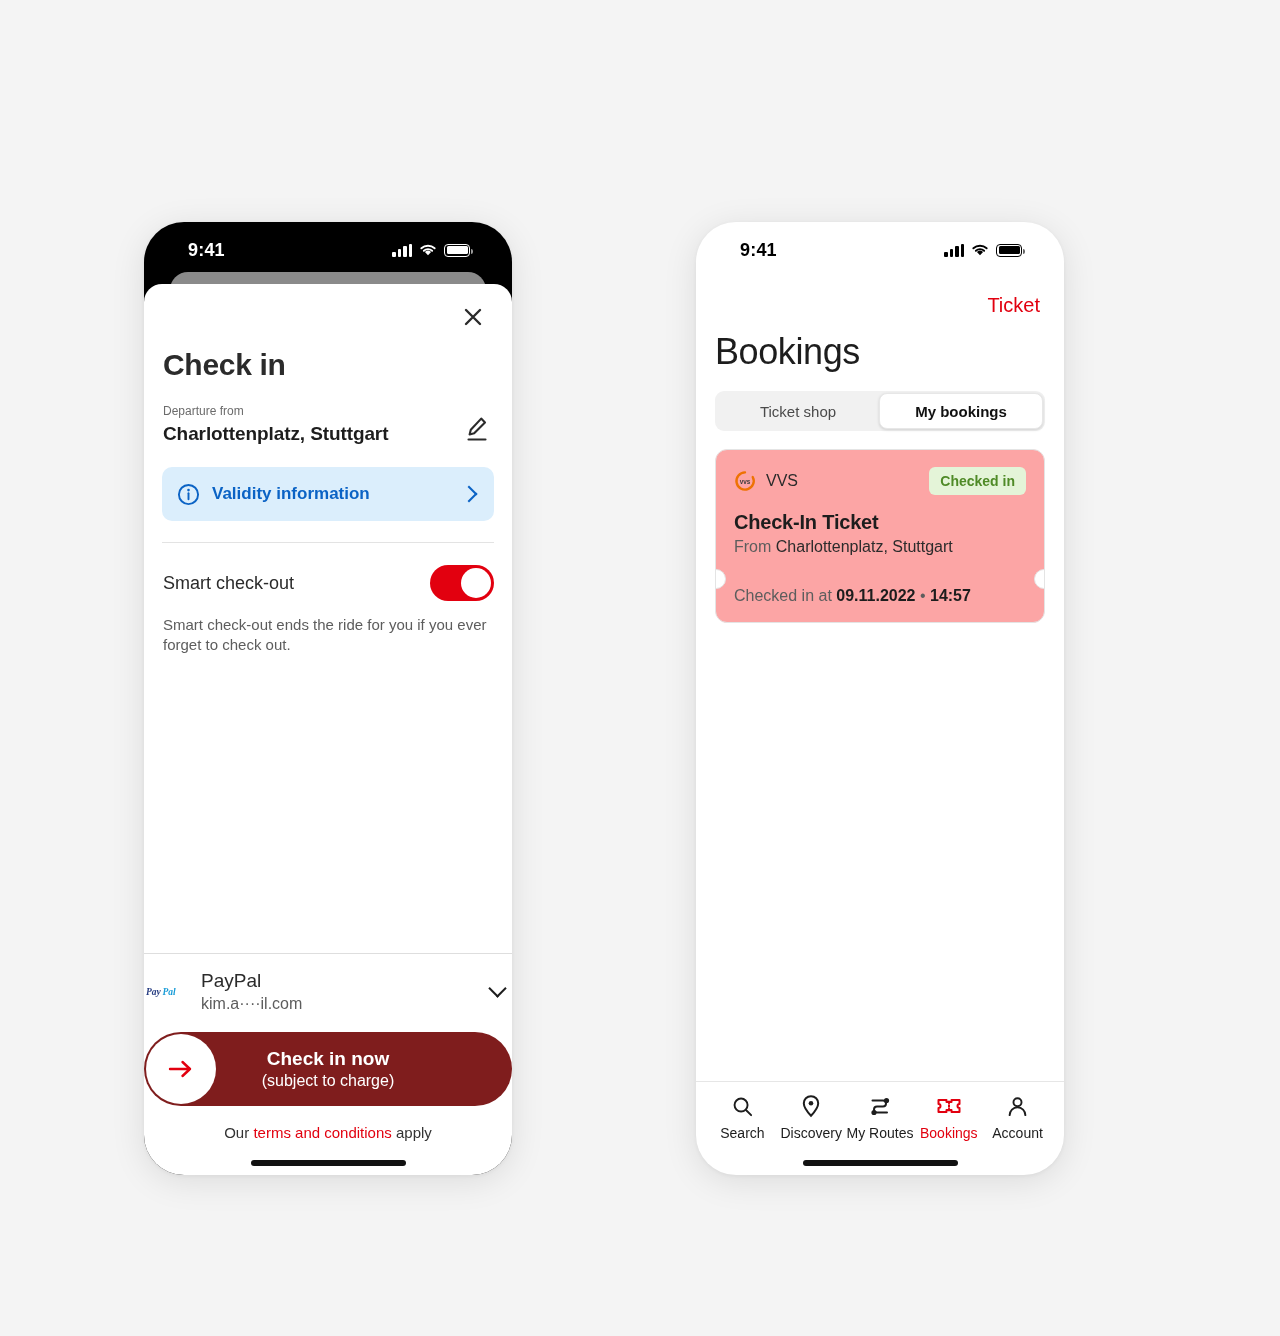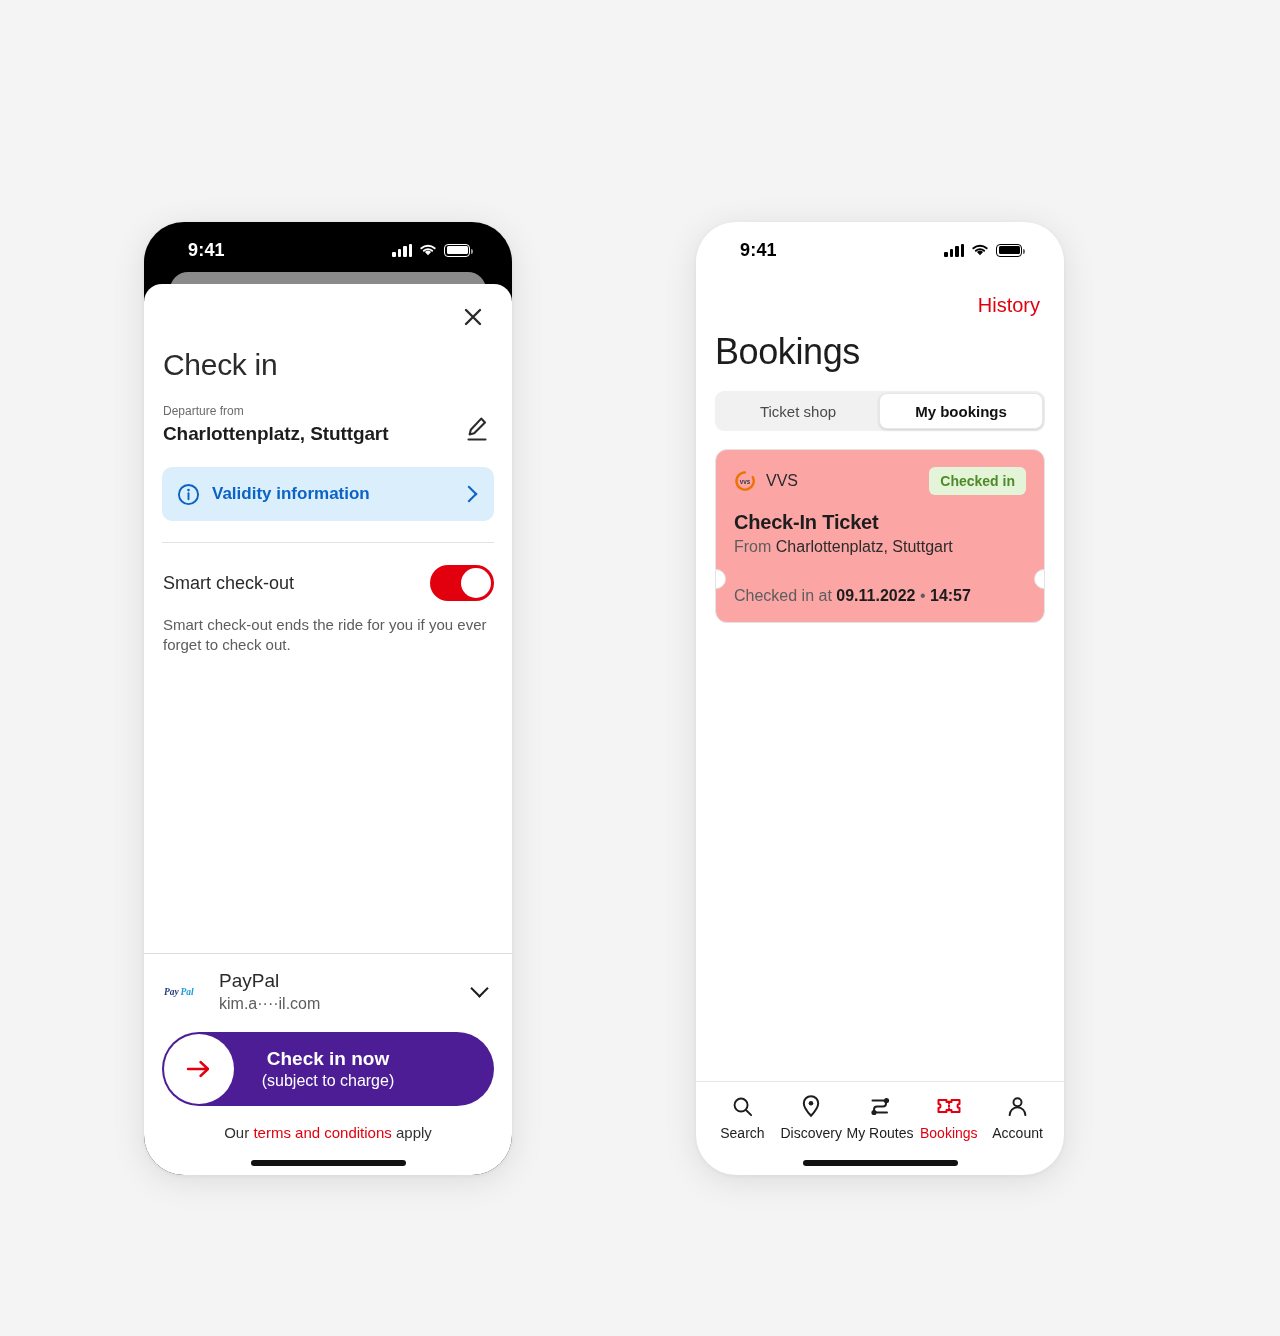--- a/index.html
+++ b/index.html
@@ -54,21 +54,21 @@
   .sheet {
     position: absolute; left: 0; right: 0; top: 62px; bottom: 0;
     background: #fff; border-radius: 18px 18px 0 0;
     display: flex; flex-direction: column;
   }
   .sheet-top { padding: 0 18px; }
   .close-row { display: flex; justify-content: flex-end; padding: 14px 2px 0 0; }
   .close-btn { width: 38px; height: 38px; display: flex; align-items: center; justify-content: center; cursor: pointer; }
 
   .sheet-title {
-    font-size: 30px; font-weight: normal; color: #2b2b2b;
+    font-size: 30px; font-weight: bold; color: #2b2b2b;
     letter-spacing: -0.3px; padding: 12px 0 0 1px;
   }
   .dep-row { display: flex; align-items: flex-end; justify-content: space-between; padding: 22px 0 0 1px; }
   .dep-label { font-size: 12px; color: #6b6b6b; }
   .dep-value { font-size: 19px; font-weight: bold; color: #1d1d1d; padding-top: 5px; letter-spacing: -0.1px; }
   .edit-btn { width: 34px; height: 34px; display: flex; align-items: flex-end; justify-content: center; cursor: pointer; margin-bottom: 2px; }
 
   .info-banner {
     margin: 22px 0 0 0; background: #dbeefc; border-radius: 10px;
     height: 54px; display: flex; align-items: center; gap: 12px;
@@ -81,31 +81,31 @@
   .divider.full { margin: 0; background: #dedede; }
 
   .toggle-row { display: flex; align-items: center; justify-content: space-between; padding: 22px 0 0 1px; }
   .toggle-label { font-size: 18px; color: #2b2b2b; }
   .switch { width: 64px; height: 36px; border-radius: 18px; background: #e2000f; position: relative; cursor: pointer; }
   .switch .knob { position: absolute; top: 3px; right: 3px; width: 30px; height: 30px; border-radius: 50%; background: #fff; }
   .toggle-desc { font-size: 15px; line-height: 1.3; color: #5d5d5d; padding: 14px 0 0 1px; max-width: 390px; }
 
   .sheet-spacer { flex: 1; }
 
-  .pay-section { padding: 0 18px; }
+  .pay-section { padding: 0 0; }
   .pay-row { display: flex; align-items: center; gap: 14px; padding: 16px 0 0 1px; }
   .paypal-logo { width: 42px; display: flex; align-items: center; justify-content: center; }
   .pay-texts { flex: 1; }
   .pay-name { font-size: 19px; color: #2b2b2b; }
   .pay-mail { font-size: 16px; color: #5d5d5d; padding-top: 3px; }
   .chev-d { width: 13px; height: 13px; border-right: 2.6px solid #1d1d1d; border-bottom: 2.6px solid #1d1d1d; transform: rotate(45deg); margin: -6px 8px 0 0; cursor: pointer; }
 
   .cta {
     position: relative; margin-top: 19px; height: 74px;
-    background: #4c1d95; border-radius: 37px;
+    background: #7f1d1d; border-radius: 37px;
     display: flex; align-items: center; justify-content: center;
     cursor: pointer;
   }
   .cta .circle {
     position: absolute; left: 2px; top: 2px; width: 70px; height: 70px;
     background: #fff; border-radius: 50%;
     display: flex; align-items: center; justify-content: center;
   }
   .cta-texts { text-align: center; color: #fff; }
   .cta-main { font-size: 19px; font-weight: bold; }
@@ -295,21 +295,21 @@
           <path d="M5.4 8.4 A7.2 7.2 0 0 1 14.6 8.4" stroke="currentColor" stroke-width="2.1" fill="none" stroke-linecap="round"></path>
         </svg>
         <span class="ic-batt">
             <i></i>
           </span>
       </div>
     </div>
 
     <div class="r-body">
       <div class="history-row">
-        <span class="history-link">History</span>
+        <span class="history-link">Ticket</span>
       </div>
 
       <div class="r-title">Bookings</div>
 
       <div class="segmented">
         <div class="seg inactive">Ticket shop</div>
         <div class="seg active">My bookings</div>
       </div>
 
       <div class="ticket">

